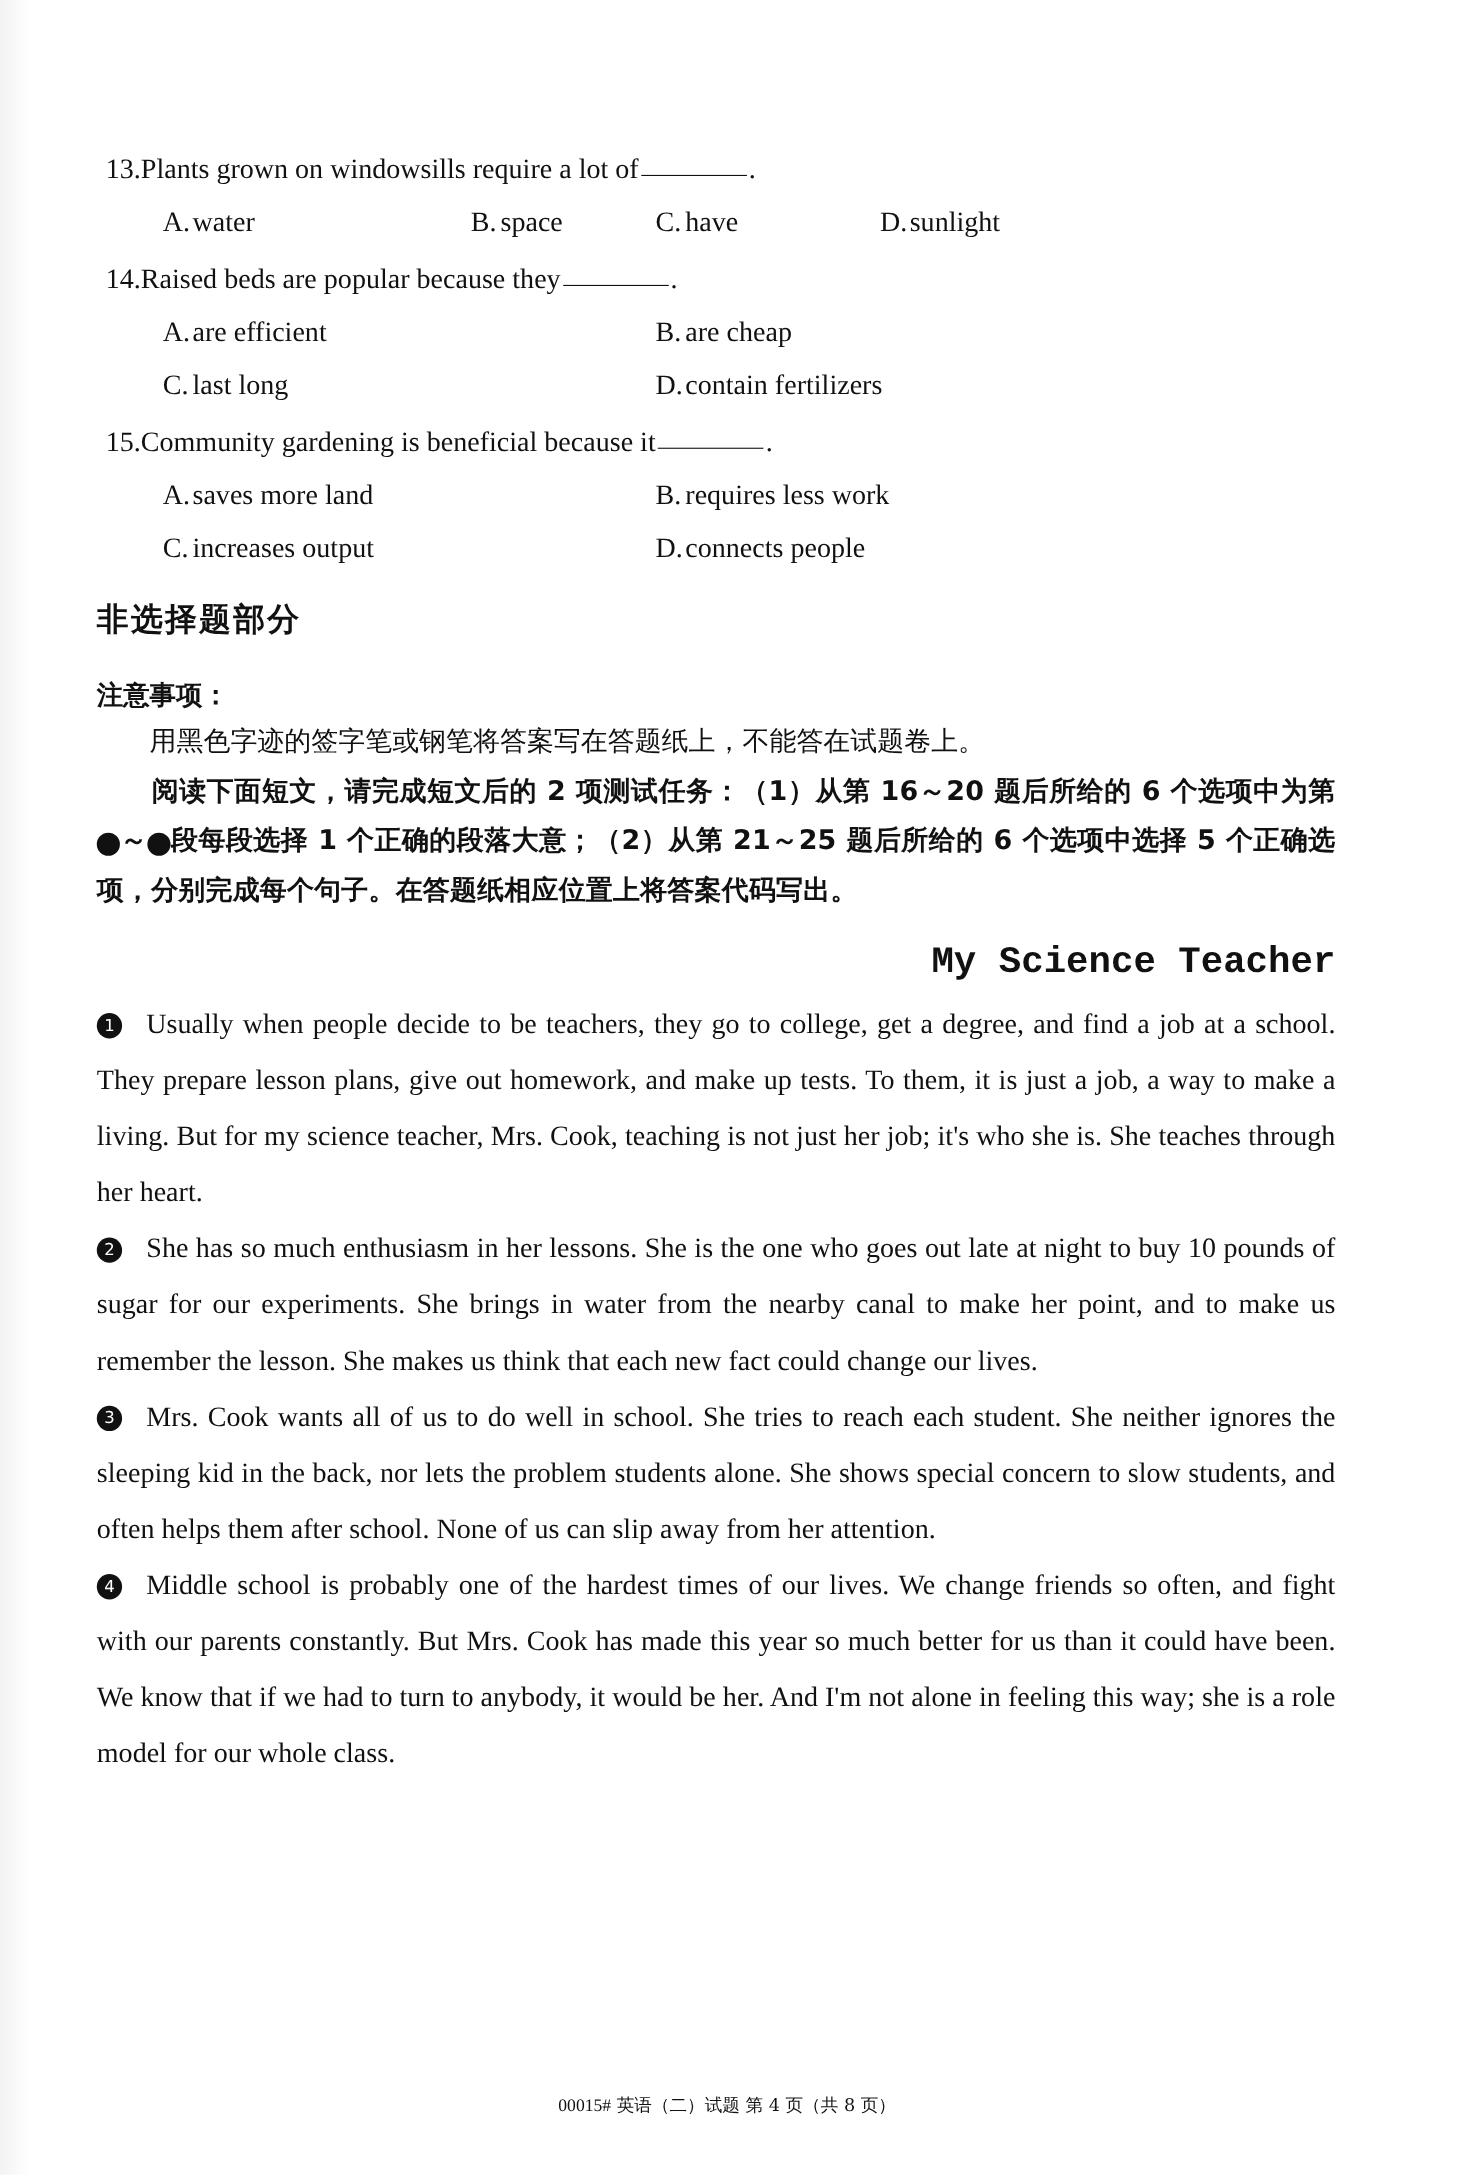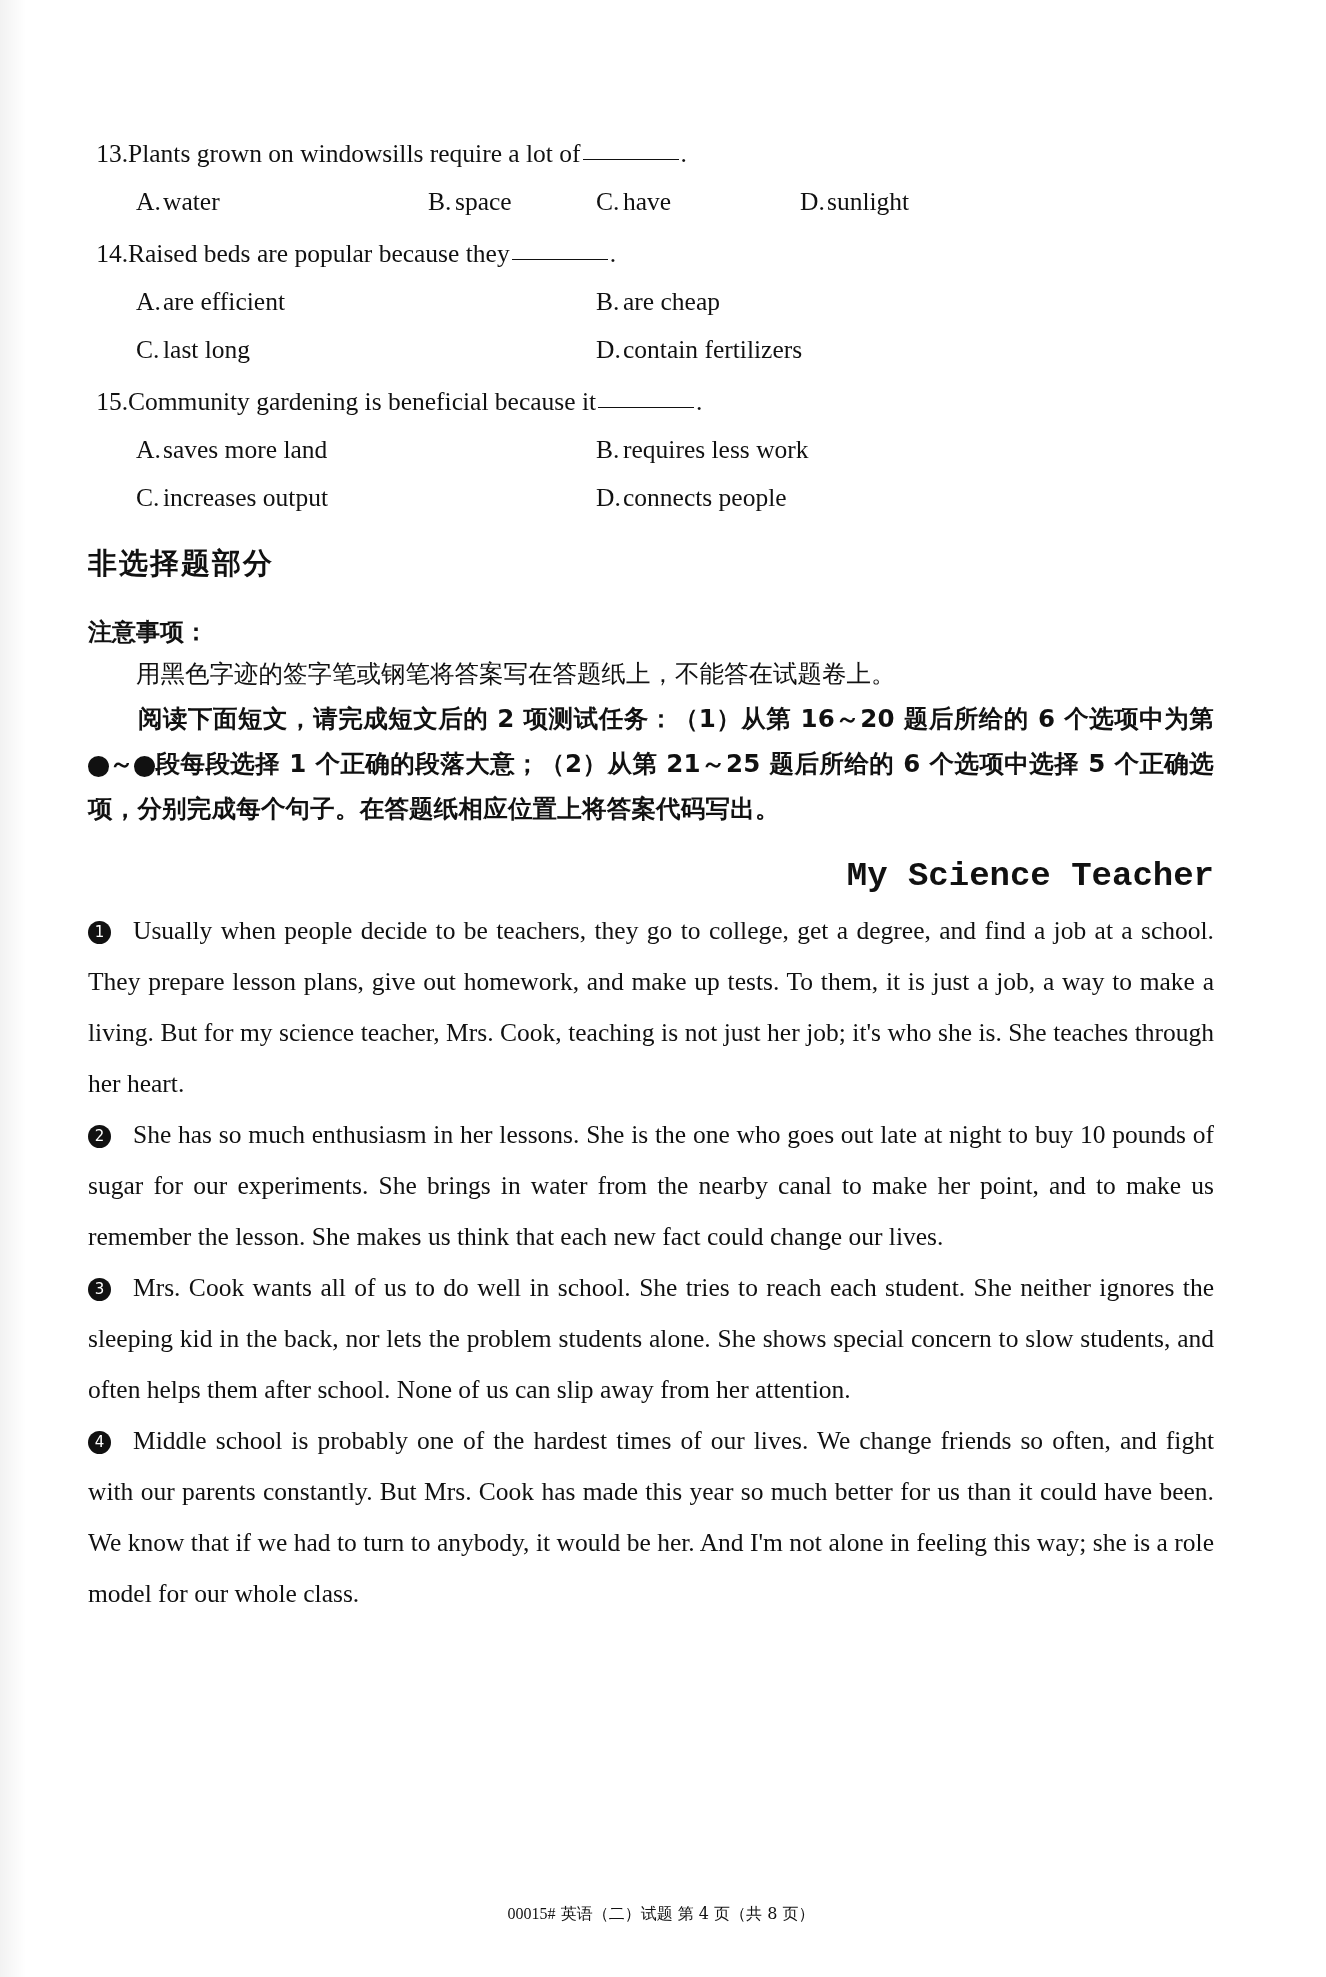--- a/index.html
+++ b/index.html
@@ -47,21 +47,21 @@
     font-size: 25.5px;
     line-height: 48px;
     padding-left: 48px;
     position: relative;
     height: 48px;
   }
   .opt {
     position: absolute;
     white-space: nowrap;
   }
-  .opt-l { left: 48px; }
+  .opt-l { left: 60px; }
   .opt-c2-4col { left: 292px; margin-left: 48px; }
   .opt-c3-4col { left: 508px; }
   .opt-c4-4col { left: 712px; }
   .opt-r2col { left: 508px; }
   .opt-letter {
     display: inline-block;
     min-width: 27px;
   }
 
   

